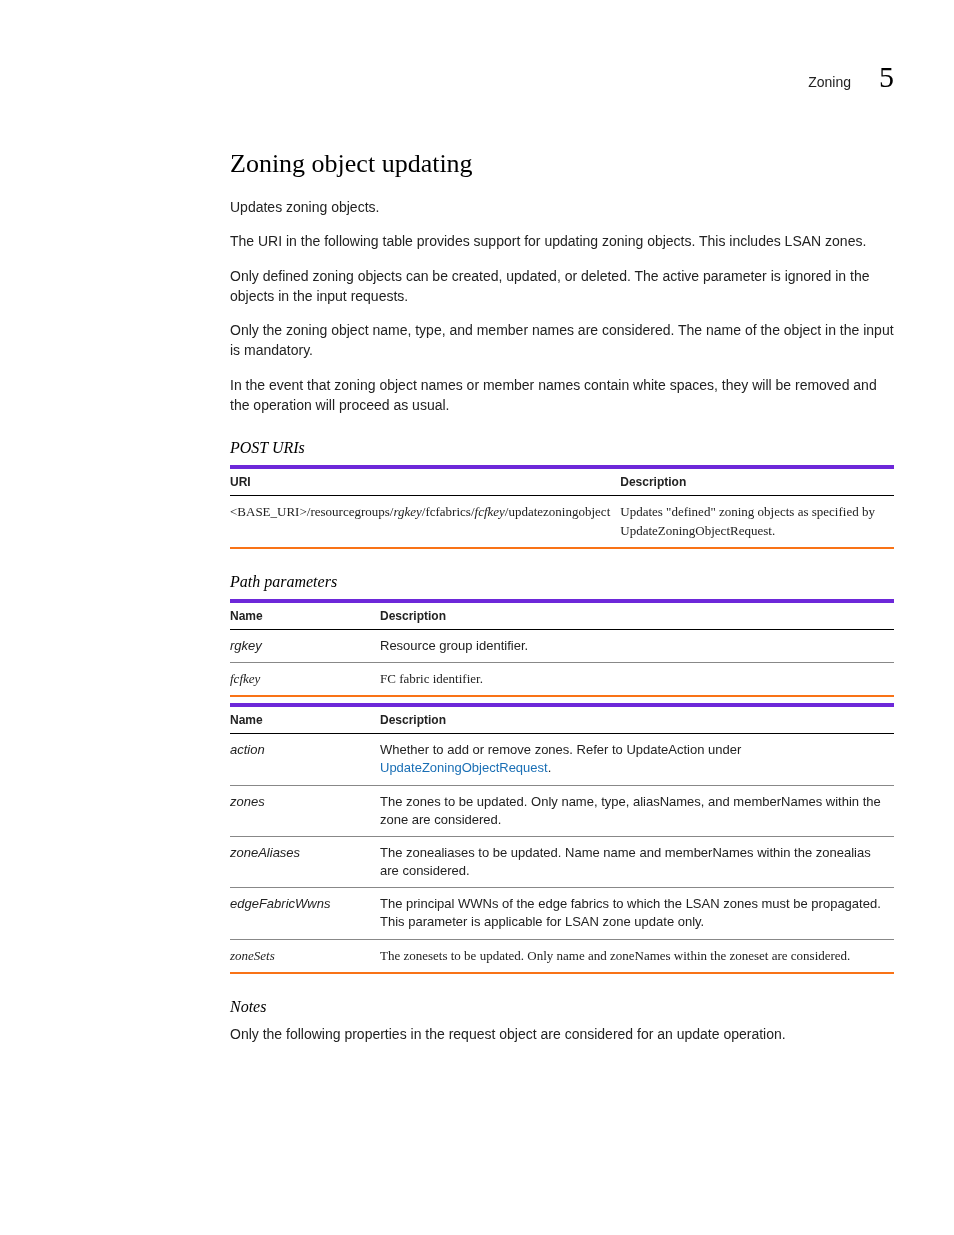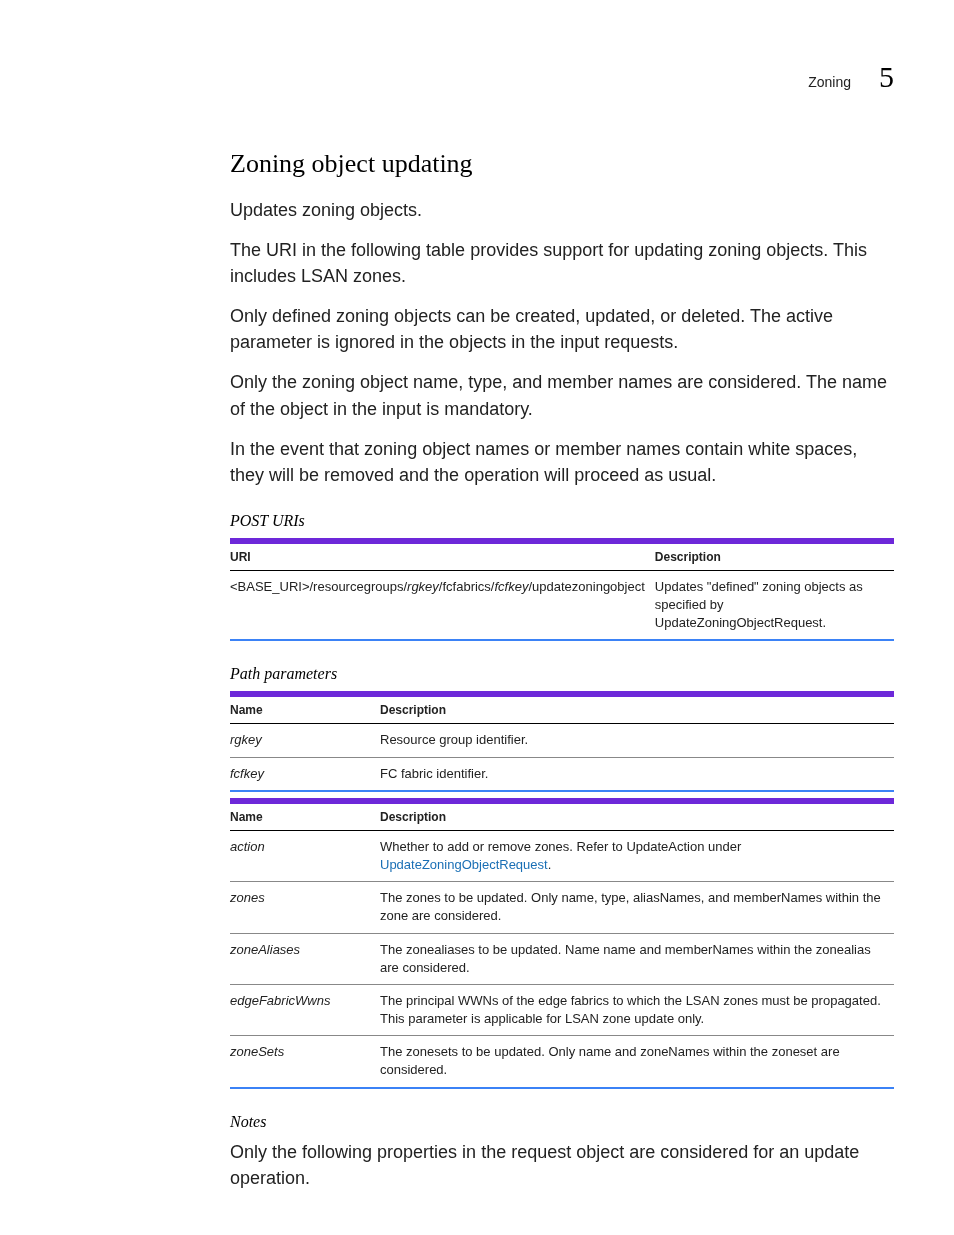--- a/index.html
+++ b/index.html
@@ -43,46 +43,47 @@
   }
   h2 {
     font-family: Georgia, "Times New Roman", serif;
     font-style: italic;
     font-weight: 400;
     font-size: 16px;
     margin: 24px 0 8px 0;
     color: #000000;
   }
   p {
-    font-size: 18px;
+    font-size: 14px;
     line-height: 1.45;
     margin: 0 0 14px 0;
   }
   table {
     width: 100%;
     border-collapse: collapse;
     font-size: 13px;
     margin-bottom: 6px;
   }
   thead tr {
-    border-top: 6px solid #6d28d9;
+    border-top: 4px solid #6d28d9;
     border-bottom: 1.5px solid #000;
   }
   th {
     text-align: left;
     font-weight: bold;
     padding: 6px 10px 6px 0;
     vertical-align: top;
     font-size: 12px;
   }
   tbody tr {
     border-bottom: 1px solid #888;
   }
   tbody tr:last-child {
-    border-bottom: 2px solid #3b82f6;
+    border-bottom: 2px solid #f97316;
+    font-family: Liberation Serif, serif;
   }
   td {
     padding: 7px 10px 7px 0;
     vertical-align: top;
     line-height: 1.4;
   }
   td.name-col {
     font-style: italic;
     width: 140px;
   }

